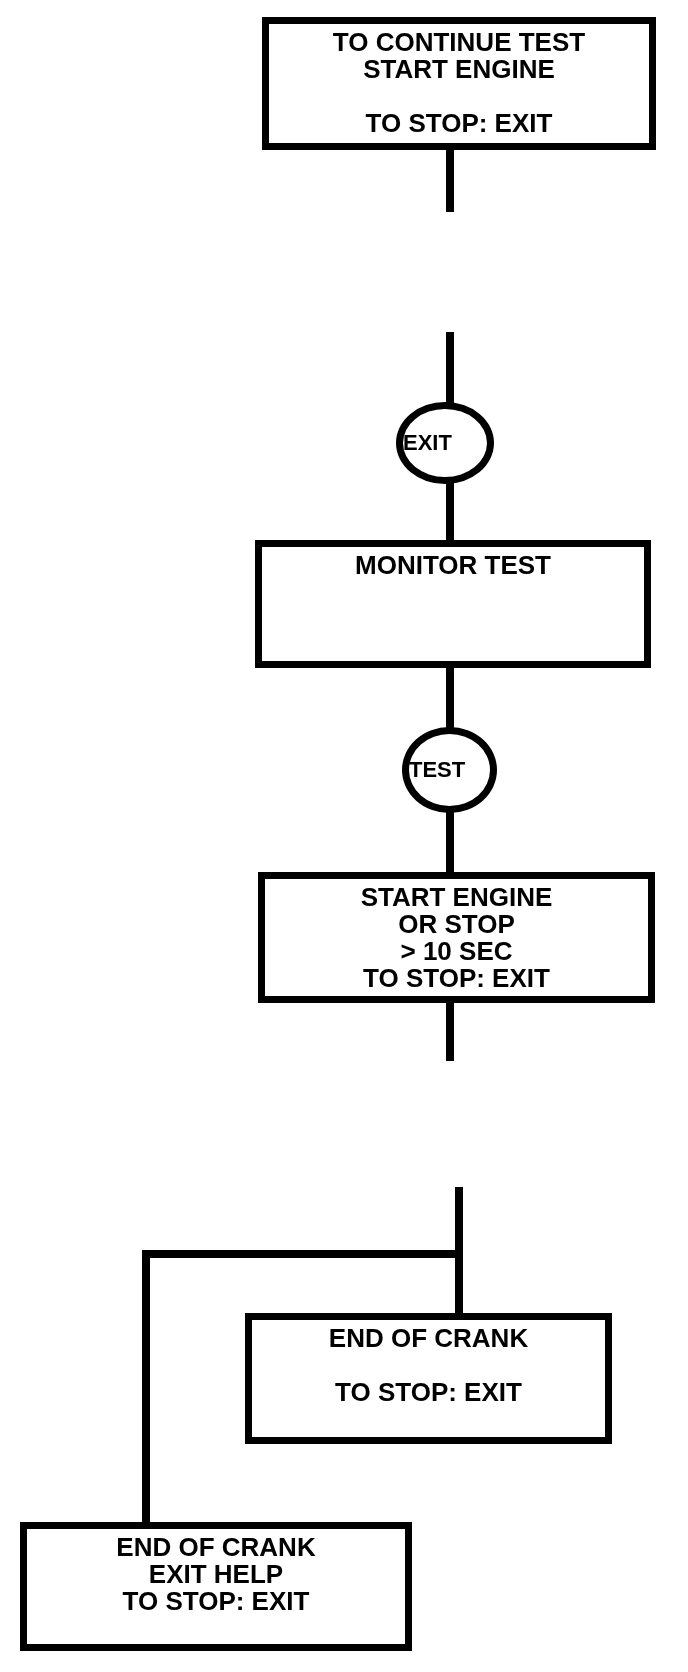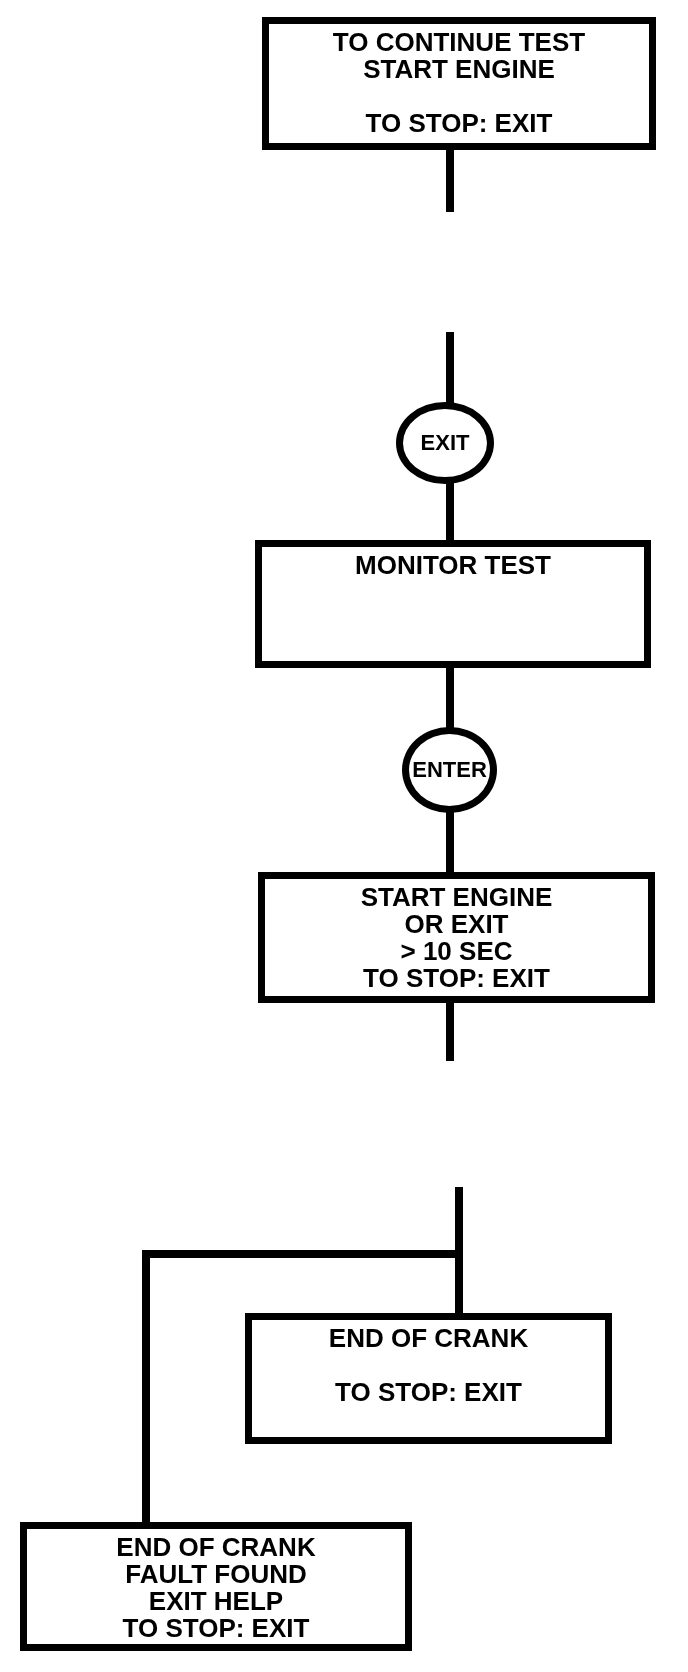--- a/index.html
+++ b/index.html
@@ -36,21 +36,21 @@
     text-align: center;
   }
   .key-circle {
     position: absolute;
     box-sizing: border-box;
     border: 7px solid #000000;
     border-radius: 50%;
     background: #ffffff;
     display: flex;
     align-items: center;
-    justify-content: center;
+    justify-content: flex-start;
     z-index: 2;
   }
   .key-label {
     font-size: 22px;
     font-weight: 700;
     letter-spacing: 0px;
     white-space: nowrap;
   }
   .vline {
     position: absolute;
@@ -84,44 +84,43 @@
 
   <div class="vline" style="left:446px; top:482px; height:58px;"></div>
 
   <div class="flow-box" style="left:255px; top:540px; width:396px; height:128px;">
     <div class="box-line">MONITOR TEST</div>
   </div>
 
   <div class="vline" style="left:446px; top:668px; height:60px;"></div>
 
   <div class="key-circle" style="left:402px; top:727px; width:95px; height:86px;">
-    <span class="key-label">ENTER</span>
+    <span class="key-label">TEST</span>
   </div>
 
   <div class="vline" style="left:446px; top:812px; height:62px;"></div>
 
   <div class="flow-box" style="left:258px; top:872px; width:397px; height:131px;">
     <div class="box-line">START ENGINE</div>
-    <div class="box-line">OR EXIT</div>
+    <div class="box-line">OR STOP</div>
     <div class="box-line">&gt; 10 SEC</div>
     <div class="box-line">TO STOP: EXIT</div>
   </div>
 
   <div class="vline" style="left:446px; top:1003px; height:58px;"></div>
   <div class="vline" style="left:455px; top:1187px; height:126px;"></div>
 
   <div class="hline" style="left:142px; top:1250px; width:321px;"></div>
   <div class="vline" style="left:142px; top:1250px; height:272px;"></div>
 
   <div class="flow-box" style="left:245px; top:1313px; width:367px; height:131px;">
     <div class="box-line">END OF CRANK</div>
     <div class="box-line"></div>
     <div class="box-line">TO STOP: EXIT</div>
   </div>
 
   <div class="flow-box" style="left:20px; top:1522px; width:392px; height:129px;">
     <div class="box-line">END OF CRANK</div>
-    <div class="box-line">FAULT FOUND</div>
     <div class="box-line">EXIT HELP</div>
     <div class="box-line">TO STOP: EXIT</div>
   </div>
 
 </div>
 
 </body></html>

